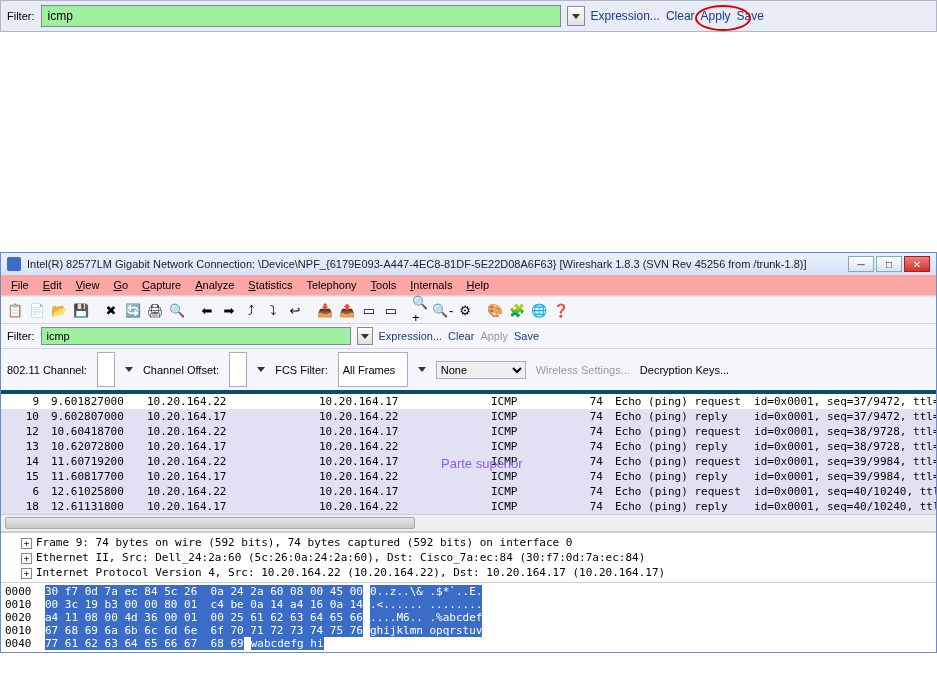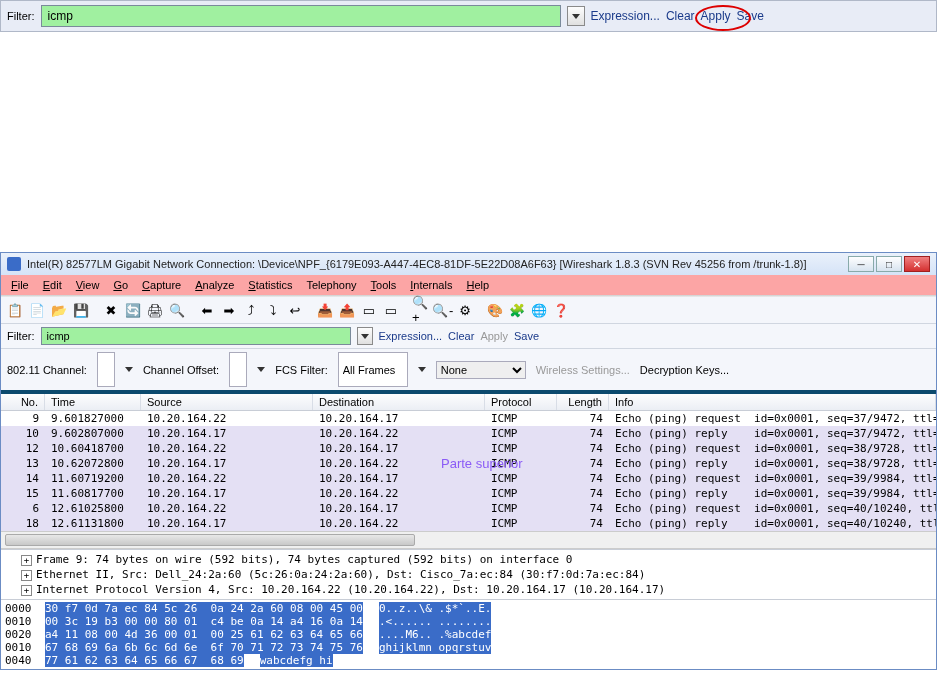--- a/index.html
+++ b/index.html
@@ -67,21 +67,21 @@
   .details-pane { font-family: "Lucida Console", monospace; font-size: 11px; padding: 2px 4px; border-top: 1px solid #c8cdd6; position: relative; }
   .details-pane .line { padding: 1px 16px; }
   .details-pane .exp { display: inline-block; width: 11px; height: 11px; border: 1px solid #888; text-align: center; line-height: 9px; font-size: 9px; margin-right: 4px; font-family: monospace; }
   
   
   .hex-pane { font-family: "Lucida Console", monospace; font-size: 11px; padding: 2px 4px; border-top: 1px solid #c8cdd6; background: #fff; position: relative; }
   .hex-row { display: flex; gap: 0; }
   .hex-offset { width: 40px; color: #000; }
   .hex-bytes { white-space: pre; }
   .hex-sel { background: #3a6cc8; color: #fff; }
-  .hex-ascii { white-space: pre; margin-left: 16px; }
+  .hex-ascii { white-space: pre; margin-left: 7px; }
   .hex-ascii .sel { background: #3a6cc8; color: #fff; }
   
   .triangle-down { width: 0; height: 0; border-left: 4px solid transparent; border-right: 4px solid transparent; border-top: 5px solid #333; }
 </style>
 </head>
 <body>
 
 <div class="top-filter-bar">
   <span>Filter:</span>
   <div class="filter-input"><span>icmp</span></div>
@@ -180,29 +180,20 @@
     <input type="text" style="width: 70px;" value="All Frames">
     <div class="dd">
         <div class="triangle-down"></div>
       </div>
     <select style="width:90px"><option>None</option></select>
     <span class="link" style="color:#999">Wireless Settings...</span>
     <span class="link">Decryption Keys...</span>
   </div>
 
   <div class="packet-list">
-    <div class="plist-header">
-      <div class="col c-no">No.</div>
-      <div class="col c-time">Time</div>
-      <div class="col c-src">Source</div>
-      <div class="col c-dst">Destination</div>
-      <div class="col c-proto">Protocol</div>
-      <div class="col c-len">Length</div>
-      <div class="col c-info">Info</div>
-    </div>
     <div class="plist-body" id="plist-body">
         <div class="plist-row alt">
           <div class="col c-no">9</div>
           <div class="col c-time">9.601827000</div>
           <div class="col c-src">10.20.164.22</div>
           <div class="col c-dst">10.20.164.17</div>
           <div class="col c-proto">ICMP</div>
           <div class="col c-len">74</div>
           <div class="col c-info">Echo (ping) request  id=0x0001, seq=37/9472, ttl=128</div>
         </div>

